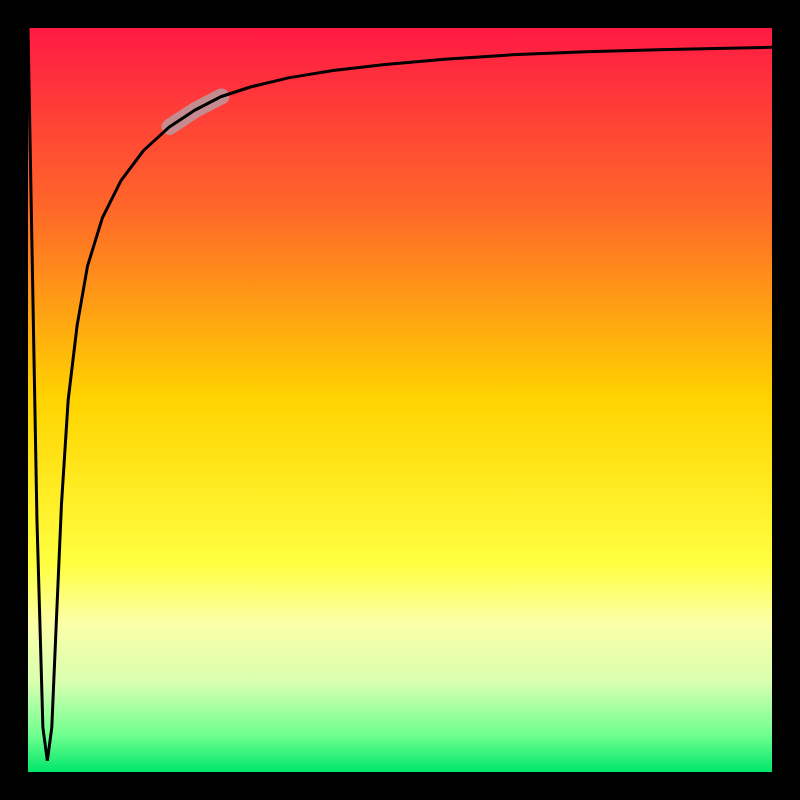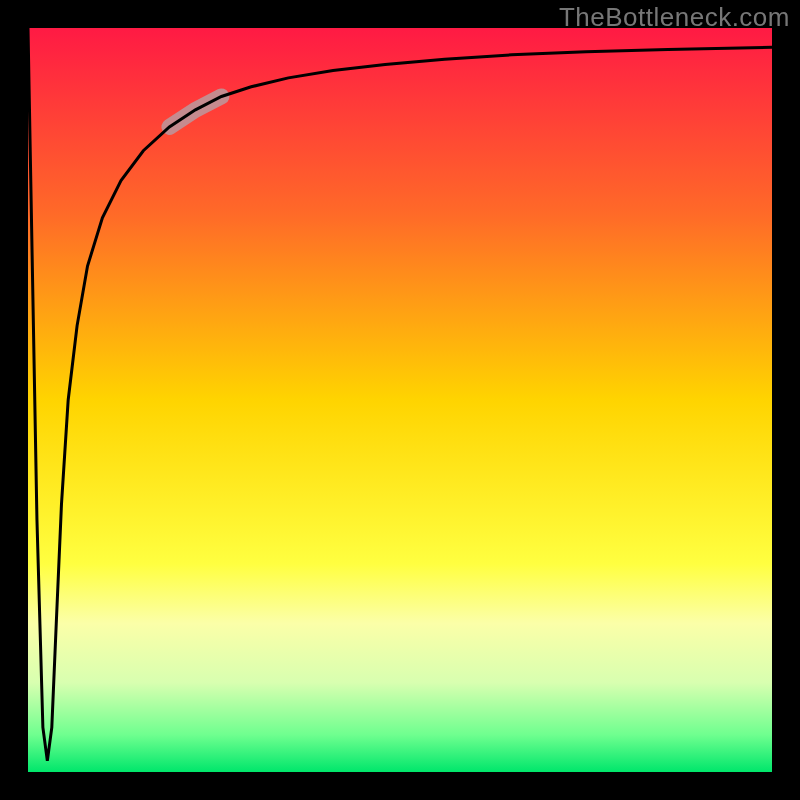--- a/index.html
+++ b/index.html
@@ -31,21 +31,20 @@
     top: 0;
     left: 0;
     width: 800px;
     height: 800px;
   }
 </style>
 </head>
 <body>
 
 <div class="wrapper">
-  <div class="attribution">TheBottleneck.com</div>
   <svg class="plot" viewBox="0 0 800 800">
     <defs>
       <linearGradient id="bg-grad" x1="0" y1="0" x2="0" y2="1">
           <stop offset="0%" stop-color="#ff1a44"></stop>
           <stop offset="25%" stop-color="#ff6a28"></stop>
           <stop offset="50%" stop-color="#ffd400"></stop>
           <stop offset="72%" stop-color="#ffff40"></stop>
           <stop offset="80%" stop-color="#fbffa8"></stop>
           <stop offset="88%" stop-color="#d8ffb0"></stop>
           <stop offset="95%" stop-color="#6fff8f"></stop>

